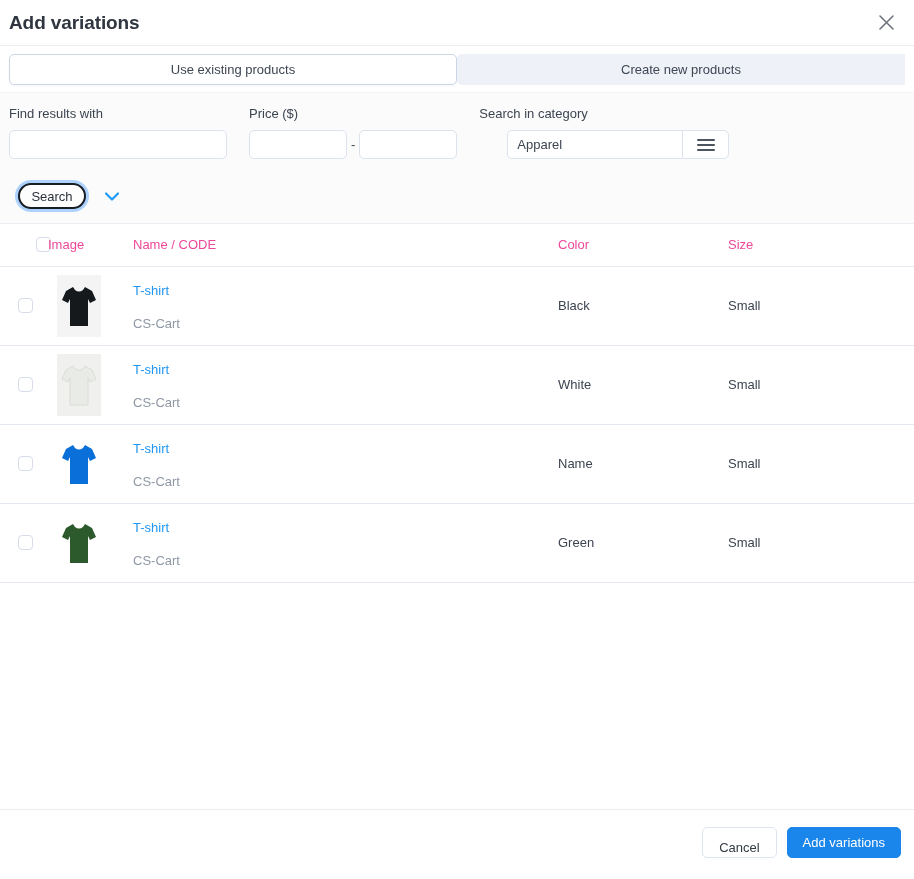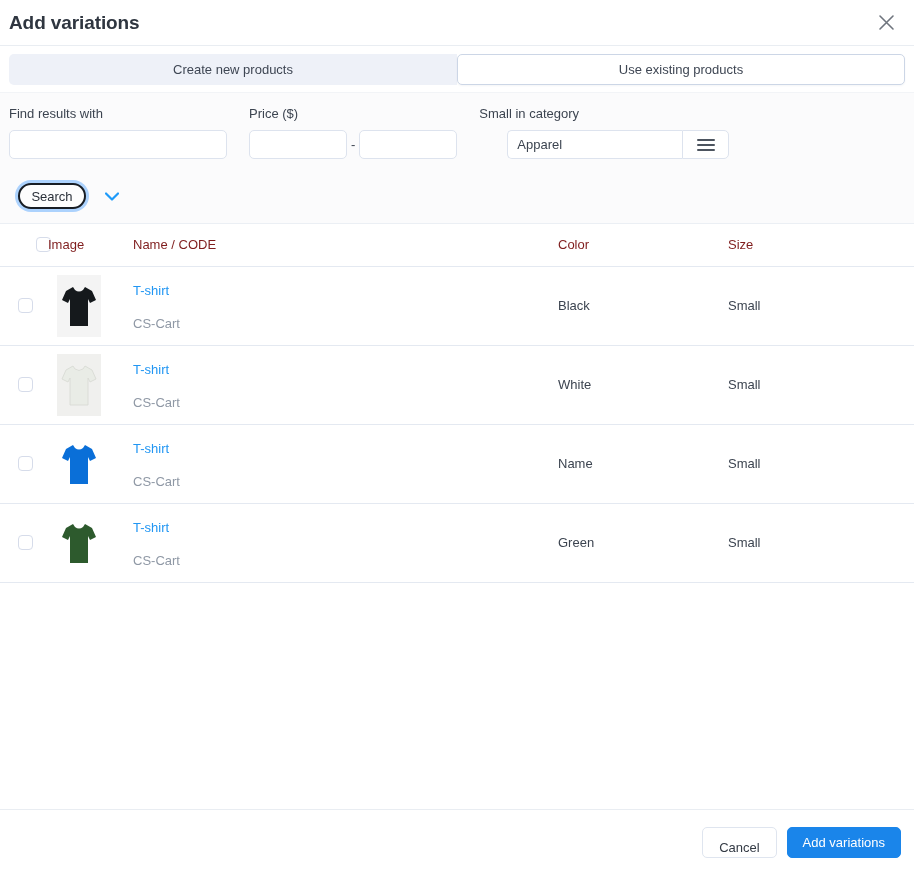--- a/index.html
+++ b/index.html
@@ -172,21 +172,21 @@
     background: #fff;
   }
   table.products {
     width: 100%;
     border-collapse: collapse;
     table-layout: fixed;
   }
   table.products thead th {
     font-size: 13px;
     font-weight: normal;
-    color: #7f1d1d;
+    color: #ec4899;
     text-align: left;
     height: 42px;
     padding: 0;
     vertical-align: middle;
     border-bottom: 1px solid #e4e9f1;
   }
   table.products tbody td {
     padding: 0;
     vertical-align: middle;
     border-bottom: 1px solid #e4e9f1;
@@ -281,25 +281,25 @@
     <div class="modal-title">Add variations</div>
     <button class="close-btn" aria-label="Close">
       <svg width="17" height="17" viewBox="0 0 17 17">
         <path d="M2 2 L15 15 M15 2 L2 15" stroke="#6f757e" stroke-width="1.6" fill="none" stroke-linecap="round"></path>
       </svg>
     </button>
   </div>
 
   <div class="tabs-wrap">
     <div class="tabs">
+      <div class="tab active">
+        <span>Use existing products</span>
+      </div>
       <div class="tab inactive">
         <span>Create new products</span>
-      </div>
-      <div class="tab active">
-        <span>Use existing products</span>
       </div>
     </div>
   </div>
 
   <div class="search-panel">
     <div class="fields-row">
 
       <div class="field-group">
         <label class="field-label">Find results with</label>
         <input class="txt-input input-find" type="text" value="" style="">
@@ -308,21 +308,21 @@
       <div class="field-group">
         <label class="field-label">Price ($)</label>
         <div class="price-row">
           <input class="txt-input input-price" type="text" value="" style="">
           <span class="price-dash">-</span>
           <input class="txt-input input-price" type="text" value="" style="">
         </div>
       </div>
 
       <div class="field-group">
-        <label class="field-label">Small in category</label>
+        <label class="field-label">Search in category</label>
         <div class="cat-row">
           <input class="txt-input input-cat" type="text" value="Apparel" style="">
           <button class="cat-btn">
             <svg class="bars" width="20" height="14" viewBox="0 0 20 14">
               <rect x="1" y="1" width="18" height="2" rx="1" fill="#4c545f"></rect>
               <rect x="1" y="6" width="18" height="2" rx="1" fill="#4c545f"></rect>
               <rect x="1" y="11" width="18" height="2" rx="1" fill="#4c545f"></rect>
             </svg>
           </button>
         </div>

